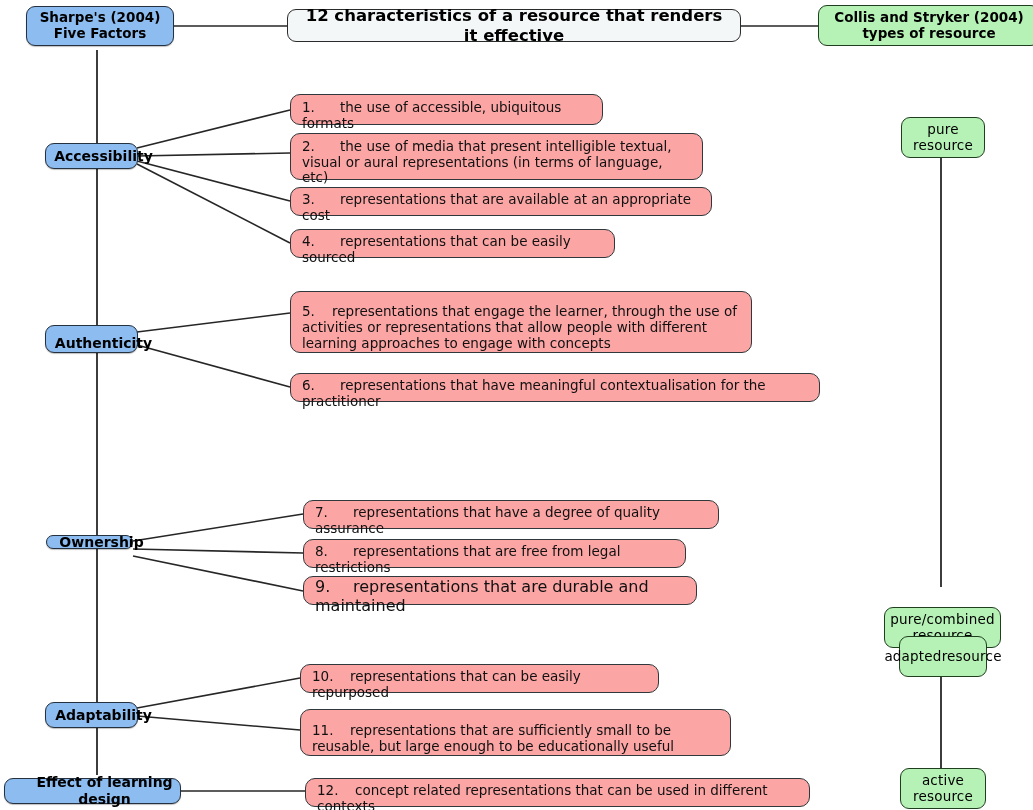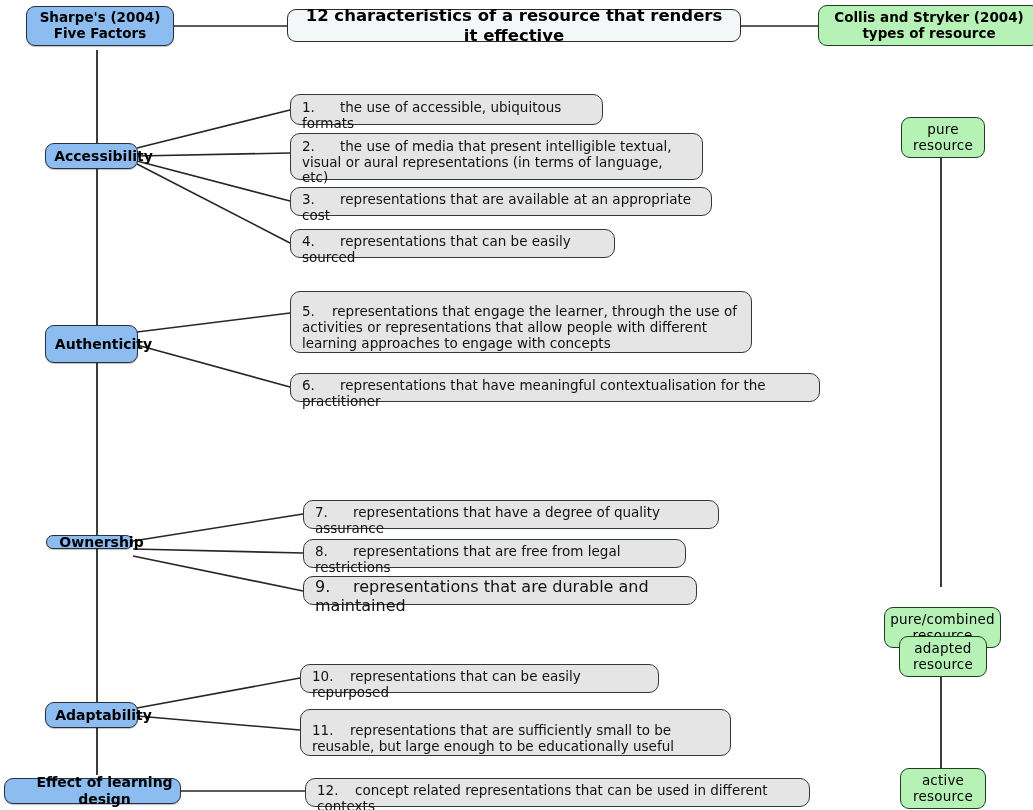--- a/index.html
+++ b/index.html
@@ -63,21 +63,21 @@
     color: #000;
     justify-content: center;
     text-align: center;
   }
   .white-node {
     background: #f4f7f8;
     border-color: #2b2b2b;
     color: #000;
   }
   .item-node {
-    background: #e5e5e5;
+    background: #fca5a5;
     border-color: #30383c;
     color: #111;
     padding: 17px 10px 5px 11px;
     border-radius: 10px;
     align-items: center;
   }
   .item-inner {
     display: block;
   }
   .item-num {
@@ -145,21 +145,21 @@
 
   <div class="node-box green-node" style="left:818px; top:5px; width:222px; height:41px; font-size:13.5px; font-weight:bold; flex-direction:column;">
     <span>Collis and Stryker (2004)</span>
     <span>types of resource</span>
   </div>
 
   <div class="node-box blue-node factor-label" style="left:45px; top:143px; width:93px; height:26px;">
     <span>Accessibility</span>
   </div>
 
-  <div class="node-box blue-node factor-label" style="left:45px; top:325px; width:93px; height:38px;">
+  <div class="node-box blue-node factor-label" style="left:45px; top:325px; width:93px; height:28px;align-items:flex-end;">
     <span>Authenticity</span>
   </div>
 
   <div class="node-box blue-node factor-label" style="left:46px; top:535px; width:87px; height:14px;">
     <span>Ownership</span>
   </div>
 
   <div class="node-box blue-node factor-label" style="left:45px; top:702px; width:93px; height:26px;">
     <span>Adaptability</span>
   </div>
@@ -243,21 +243,21 @@
   <div class="node-box green-node green-stack" style="left:901px; top:117px; width:84px; height:41px; flex-direction:column;">
     <span>pure</span>
     <span>resource</span>
   </div>
 
   <div class="node-box green-node green-stack" style="left:884px; top:587px; width:117px; height:41px; flex-direction:column;margin-top:20px;">
     <span>pure/combined</span>
     <span>resource</span>
   </div>
 
-  <div class="node-box green-node green-stack" style="left:899px; top:636px; width:88px; height:41px; flex-direction:column;">
+  <div class="node-box green-node green-stack" style="left:899px; top:636px; width:88px; height:41px; ">
     <span>adapted</span>
     <span>resource</span>
   </div>
 
   <div class="node-box green-node green-stack" style="left:900px; top:768px; width:86px; height:41px; flex-direction:column;">
     <span>active</span>
     <span>resource</span>
   </div>
 
 </div>

